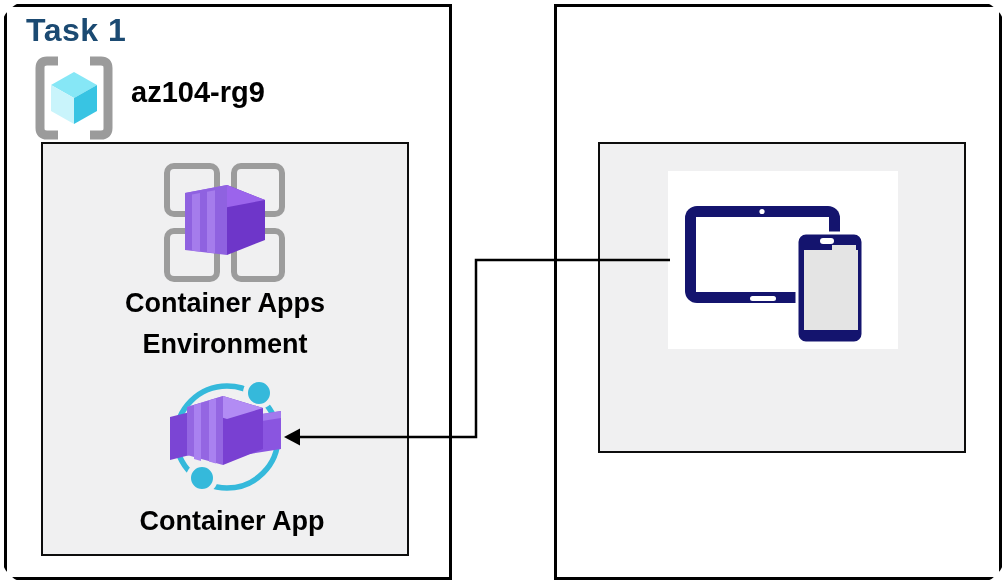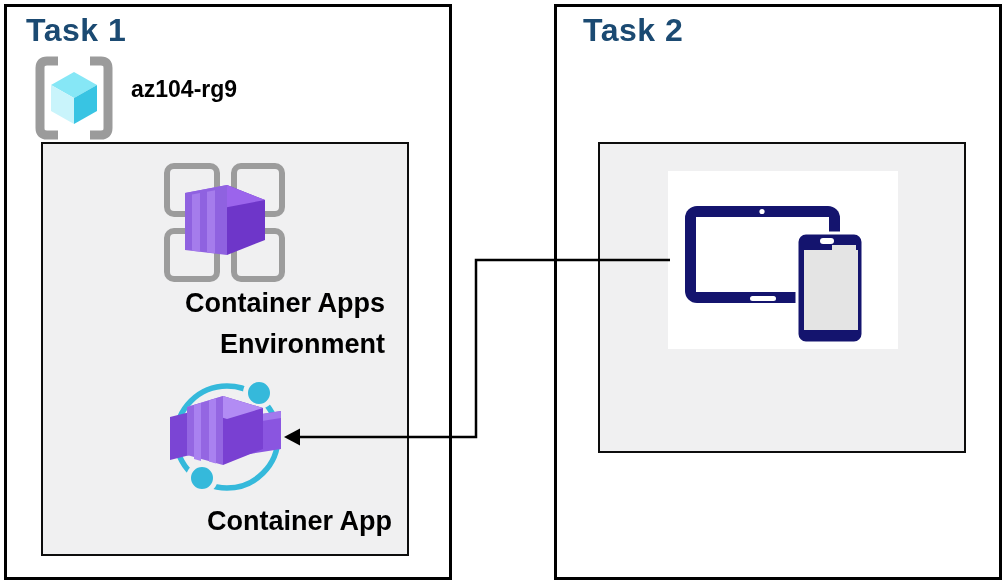--- a/index.html
+++ b/index.html
@@ -4,20 +4,21 @@
 <style>
   * { margin: 0; padding: 0; box-sizing: border-box; }
   html, body { background: #ffffff; }
   #page {
     position: relative;
     width: 1006px;
     height: 584px;
     background: #ffffff;
     font-family: "Liberation Sans", sans-serif;
     overflow: hidden;
+    border-radius: 32px;
   }
   .task-box {
     position: absolute;
     top: 4px;
     width: 448px;
     height: 576px;
     background: #ffffff;
     border: 3px solid #000000;
   }
   #task1-box { left: 4px; }
@@ -36,28 +37,28 @@
     background: #F0F0F1;
     border: 2.5px solid #0d0d0d;
   }
   #inner1 { left: 41px; top: 142px; width: 368px; height: 414px; }
   #inner2 { left: 598px; top: 142px; width: 368px; height: 311px; }
   #rg-icon { position: absolute; left: 33px; top: 56px; }
   #rg-label {
     position: absolute;
     left: 131px;
     top: 76px;
-    font-size: 23px;
+    font-size: 29px;
     font-weight: bold;
     color: #000000;
   }
   .node-label {
     position: absolute;
     width: 320px;
-    text-align: right;
+    text-align: center;
     font-size: 27px;
     font-weight: bold;
     color: #000000;
     line-height: 41px;
   }
   #env-label { left: 65px; top: 283px; }
   #app-label { left: 72px; top: 501px; }
   #verify-label { left: 622px; top: 368px; }
   #env-icon { position: absolute; left: 160px; top: 153px; }
   #app-icon { position: absolute; left: 167px; top: 377px; }
@@ -125,21 +126,20 @@
 
     <polygon points="56,19 96,31 96,72 56,88" fill="#7940D2"></polygon>
     <polygon points="20,30 56,19 96,31 60,42" fill="#B28CF4"></polygon>
     <polygon points="20,30 56,19 56,88 20,78" fill="#9466E2"></polygon>
     <polygon points="27,28 34,26 34,84 27,82" fill="#A981F0"></polygon>
     <polygon points="42,23.5 49,21.5 49,86.5 42,84.5" fill="#A981F0"></polygon>
   </svg>
   <div class="node-label" id="app-label">Container App</div>
 
   <div class="task-box" id="task2-box"></div>
-  <div class="task-title" id="task2-title">Task 2</div>
 
   <div class="inner-box" id="inner2"></div>
 
   <div id="device-bg">
     <svg id="devices-icon" width="230" height="178" viewBox="0 0 230 178">
 
       <rect x="17" y="35" width="155" height="97" rx="12" fill="#14146E"></rect>
       <rect x="28" y="46" width="133" height="75" fill="#ffffff"></rect>
       <circle cx="94" cy="40.5" r="2.6" fill="#ffffff"></circle>
       <rect x="82" y="125" width="26" height="5" rx="2.5" fill="#ffffff"></rect>

